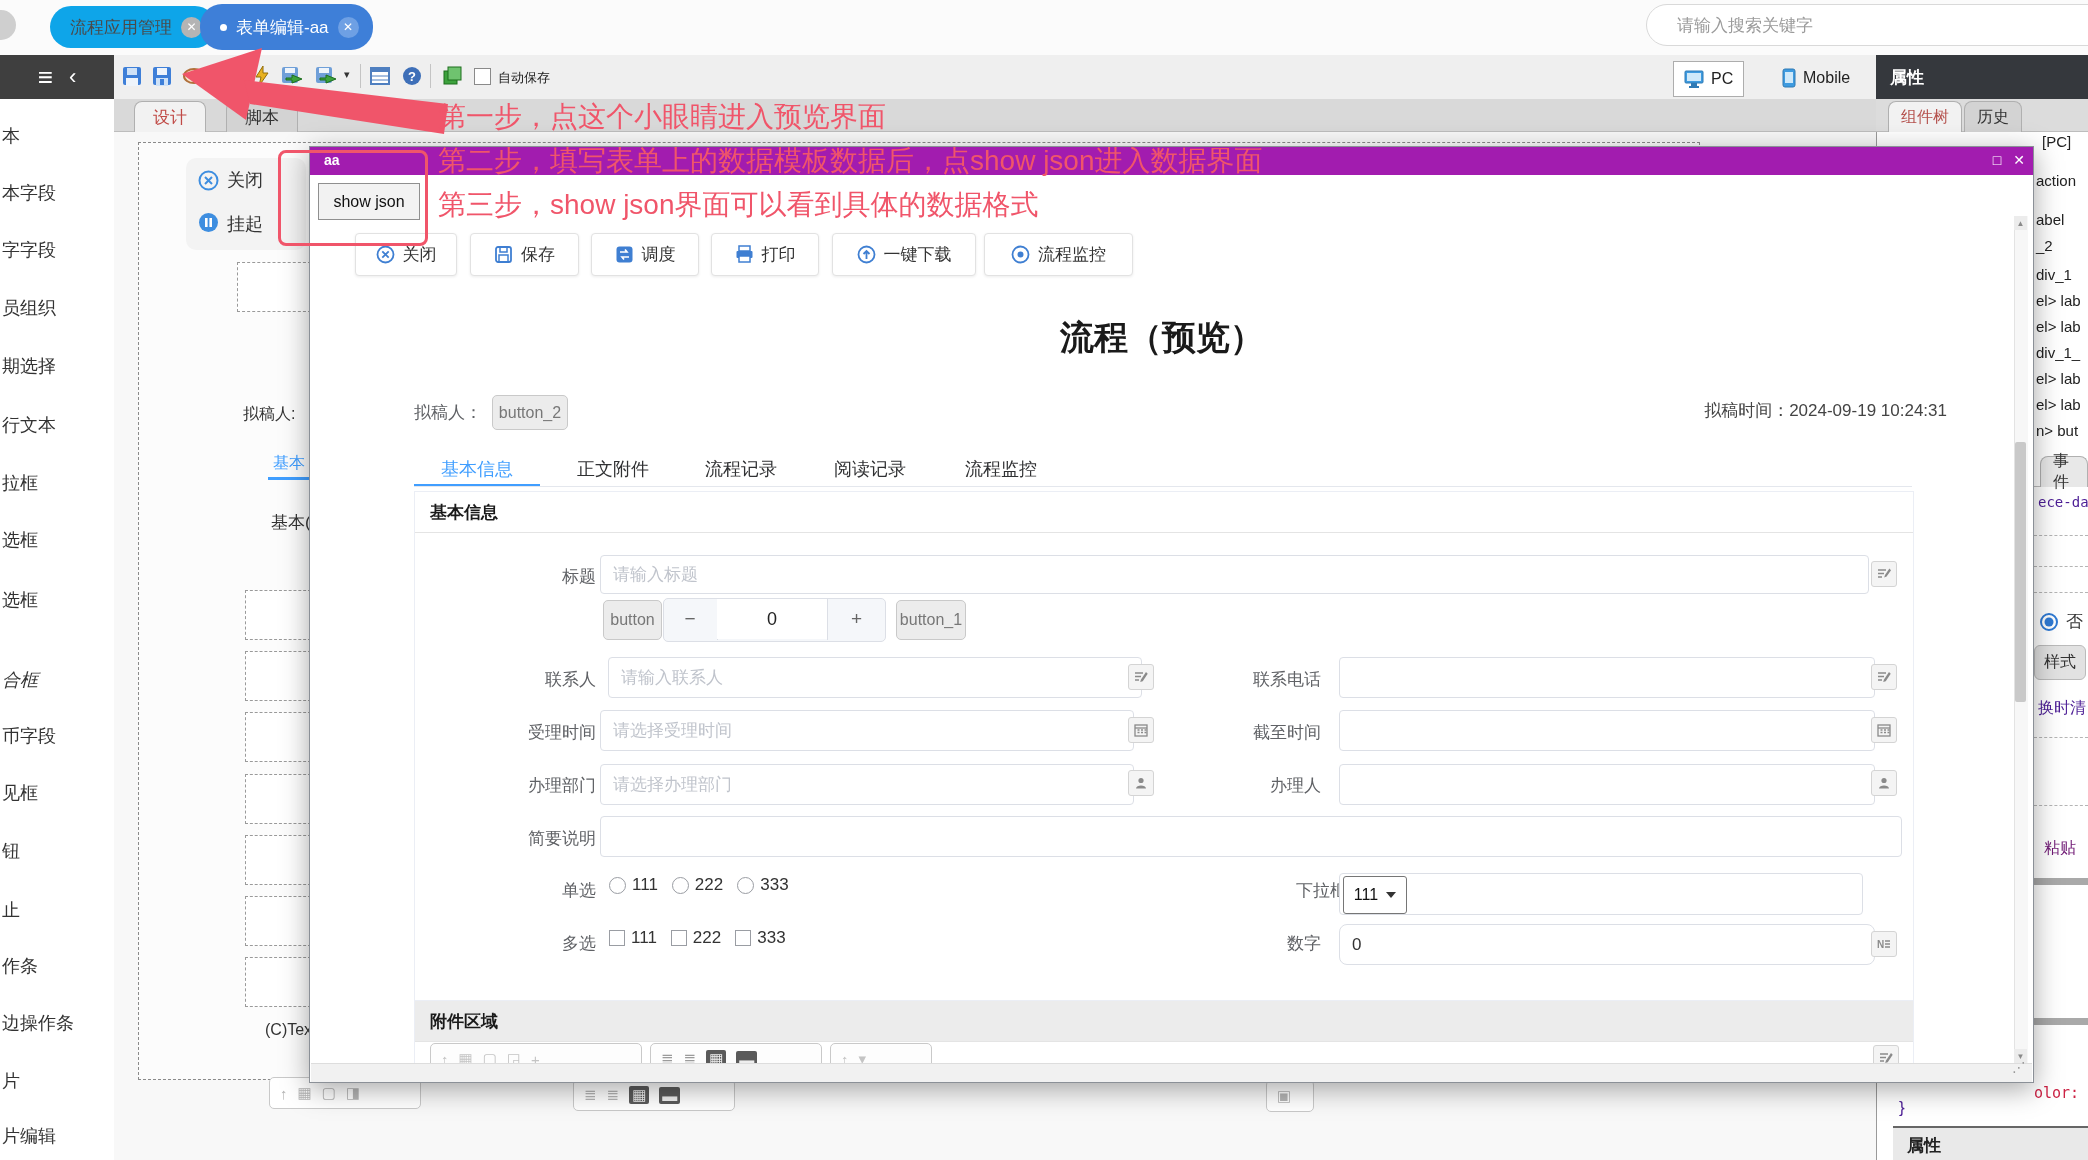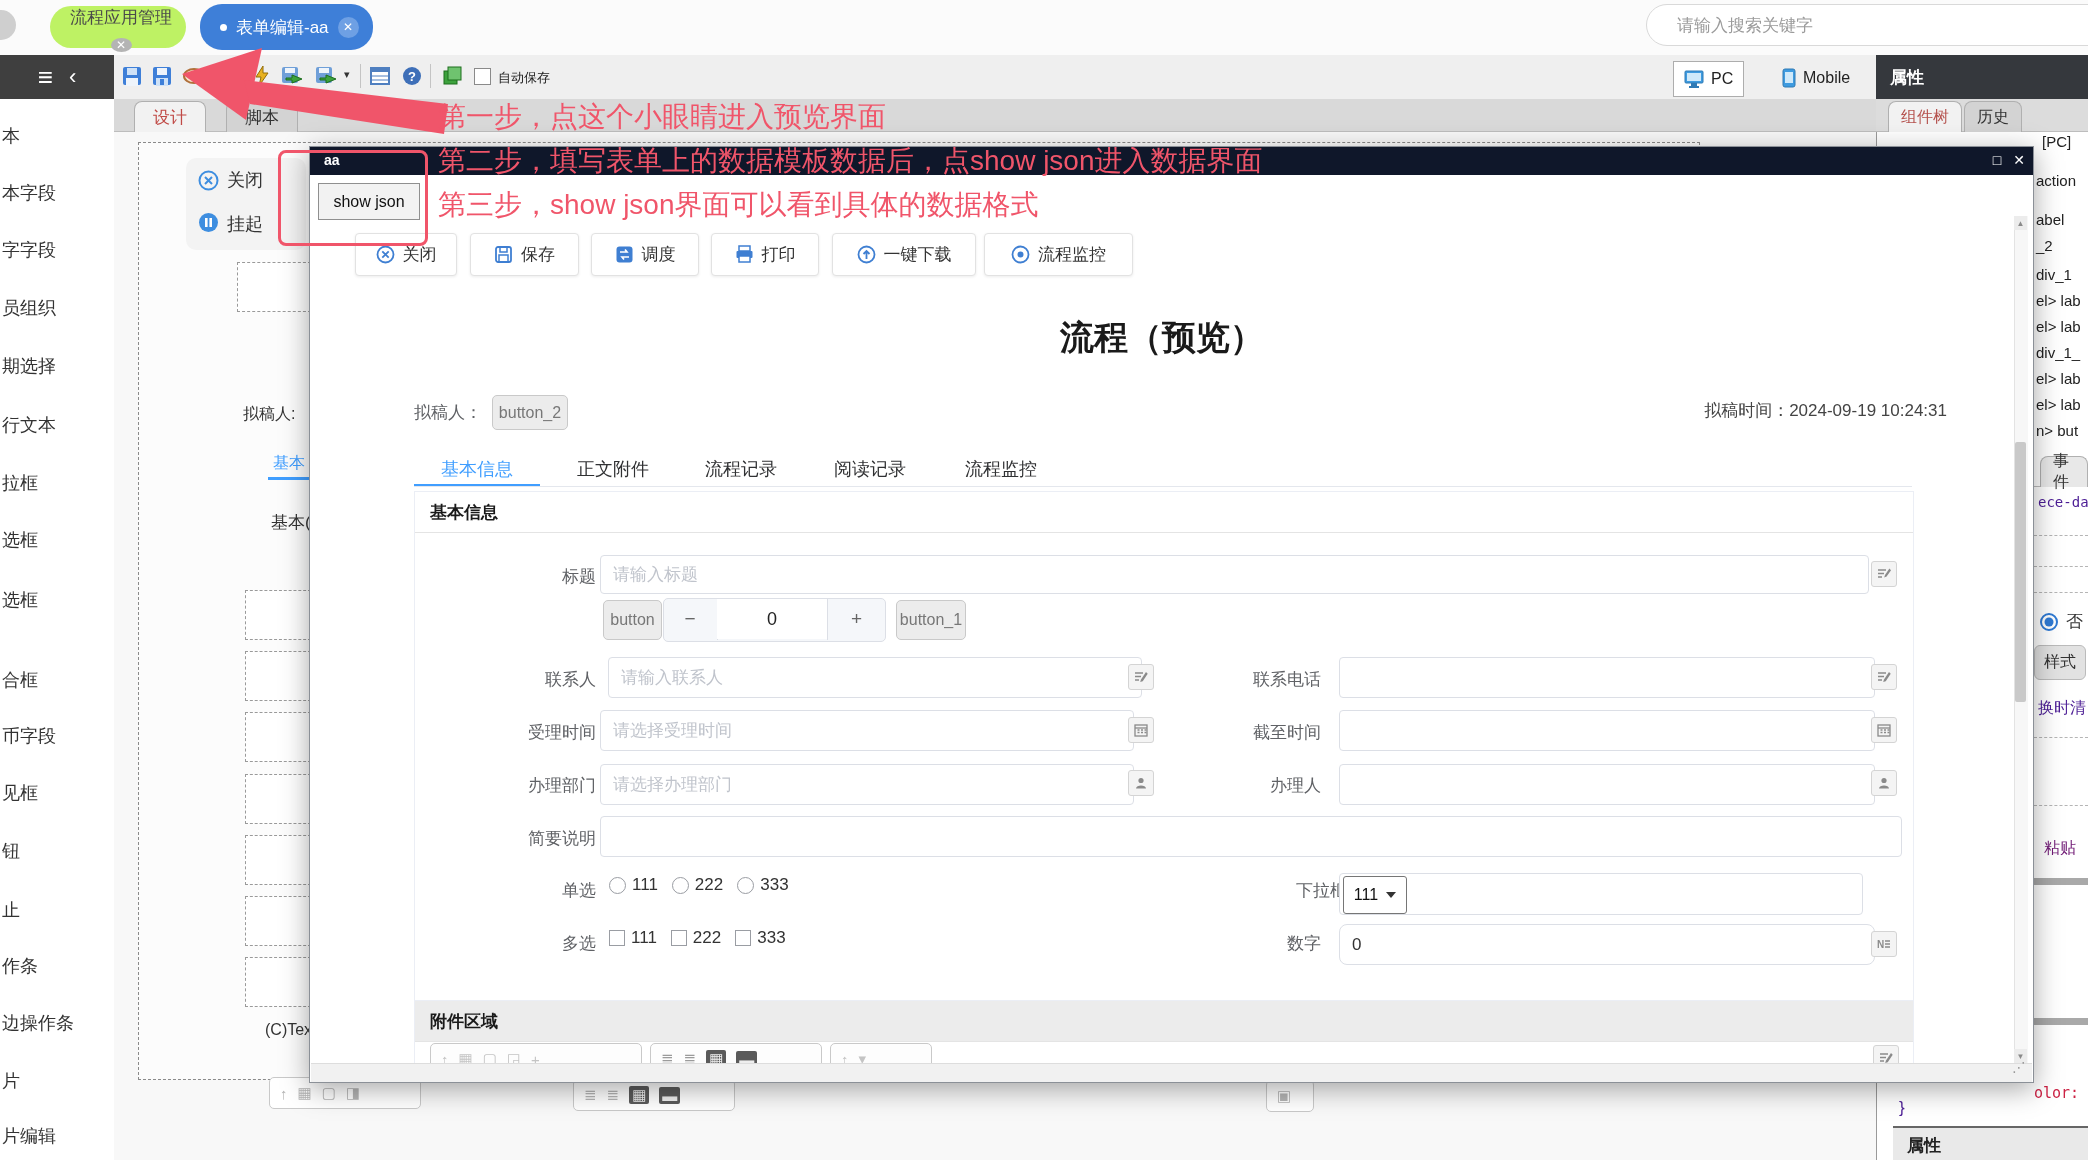--- a/index.html
+++ b/index.html
@@ -2,21 +2,21 @@
 <html><head>
 <meta charset="utf-8">
 <style>
   html,body{margin:0;padding:0;}
   body{width:2088px;height:1160px;position:relative;overflow:hidden;
        font-family:"Liberation Sans","DejaVu Sans",sans-serif;background:#fff;color:#333;}
   .abs{position:absolute;}
   
   #topbar{left:0;top:0;width:2088px;height:55px;background:#fbfbfb;}
   .pill{height:42px;border-radius:22px;display:flex;align-items:center;gap:9px;padding:0 14px 0 20px;font-size:17px;}
-  .pill-gray{background:#bef264;color:#4a4a4a;flex-direction:column;}
+  .pill-gray{background:#0ea5e9;color:#4a4a4a;}
   .pill-blue{background:#3e7fd8;color:#fff;}
   .pill-close{width:21px;height:21px;border-radius:50%;display:flex;align-items:center;justify-content:center;font-size:12px;}
   .pill-gray .pill-close{background:#b4b4b4;color:#fff;}
   .pill-blue .pill-close{background:#6ea0e4;color:#fff;}
   .dot{width:7px;height:7px;border-radius:50%;background:#fff;display:inline-block;}
   #search-pill{left:1646px;top:4px;width:436px;height:40px;border:1px solid #d9d9d9;border-radius:21px;background:#fff;
       display:flex;align-items:center;padding-left:30px;font-size:17px;color:#9b9b9b;}
   
   #toolrow{left:0;top:55px;width:2088px;height:44px;background:#efefef;border-bottom:1px solid #bdbdbd;}
   #hamburger-block{left:0;top:55px;width:114px;height:44px;background:#3f3f3f;color:#fff;display:flex;align-items:center;justify-content:center;gap:16px;}
@@ -50,21 +50,21 @@
   #rtab-tree{left:1888px;background:#f2f2f2;color:#b5524e;}
   #rtab-history{left:1964px;background:#d3d3d3;color:#333;}
   .tree-item{left:2036px;font-size:15px;color:#222;white-space:nowrap;}
   .rp-frag{font-size:16px;color:#4c1d95;white-space:nowrap;}
   .rp-dash{left:2034px;width:54px;border-top:1px dashed #b5b5b5;}
   .rp-divider{left:2032px;width:56px;height:7px;background:#a9a9a9;}
   #event-tab{left:2040px;top:456px;height:30px;padding:0 12px;display:flex;align-items:center;font-size:16px;color:#333;background:#e8e8e8;border:1px solid #b0b0b0;border-bottom:none;border-radius:8px 8px 0 0;}
   #rp-bottombar{left:1893px;top:1126px;width:195px;height:34px;background:#e9e9e9;border-top:2px solid #666;display:flex;align-items:center;padding-left:14px;font-weight:bold;font-size:17px;color:#222;}
   
   #modal{left:309px;top:146px;width:1723px;height:935px;background:#fff;border:1px solid #8b9097;box-shadow:0 6px 26px rgba(0,0,0,.35);overflow:hidden;}
-  #mtitle{left:0;top:0;width:1723px;height:28px;background:#0f172a;color:#fff;}
+  #mtitle{left:0;top:0;width:1723px;height:28px;background:#a21caf;color:#fff;}
   #mtitle .t{position:absolute;left:14px;top:5px;font-size:14px;font-weight:bold;}
   .win-btn{position:absolute;top:5px;color:#fff;font-size:14px;width:18px;text-align:center;}
   #showjson{left:8px;top:36px;width:100px;height:35px;background:#f2f2f2;border:1px solid #8f8f8f;font-size:16px;color:#111;display:flex;align-items:center;justify-content:center;}
   .dbtn{top:86px;height:41px;background:#fff;border:1px solid #e2e2e2;border-radius:4px;box-shadow:0 1px 3px rgba(0,0,0,.08);
         display:flex;align-items:center;justify-content:center;gap:8px;font-size:17px;color:#333;}
   #m-heading{left:0;top:168px;width:1704px;text-align:center;font-size:34px;font-weight:bold;color:#1a1a1a;}
   .flabel{font-size:17px;color:#606266;text-align:right;}
   .gbtn{background:#ececec;border:1px solid #c9c9c9;border-radius:5px;color:#777;font-size:16px;display:flex;align-items:center;justify-content:center;}
   .mtab{top:303px;height:37px;display:flex;align-items:center;justify-content:center;font-size:18px;color:#303133;}
   .mtab.active{color:#409eff;}
@@ -208,21 +208,21 @@
 <div id="sidebar" class="abs z"></div>
 <span class="abs side-item z" style="top:124px;">本</span>
 <span class="abs side-item z" style="top:181px;">本字段</span>
 <span class="abs side-item z" style="top:238px;">字字段</span>
 <span class="abs side-item z" style="top:296px;">员组织</span>
 <span class="abs side-item z" style="top:354px;">期选择</span>
 <span class="abs side-item z" style="top:413px;">行文本</span>
 <span class="abs side-item z" style="top:471px;">拉框</span>
 <span class="abs side-item z" style="top:528px;">选框</span>
 <span class="abs side-item z" style="top:588px;">选框</span>
-<span class="abs side-item z" style="top:668px;">合框</span>
+<span class="abs side-item z" style="top:668px;font-style:italic;">合框</span>
 <span class="abs side-item z" style="top:724px;">币字段</span>
 <span class="abs side-item z" style="top:781px;">见框</span>
 <span class="abs side-item z" style="top:839px;">钮</span>
 <span class="abs side-item z" style="top:898px;">止</span>
 <span class="abs side-item z" style="top:954px;">作条</span>
 <span class="abs side-item z" style="top:1011px;">边操作条</span>
 <span class="abs side-item z" style="top:1069px;">片</span>
 <span class="abs side-item z" style="top:1124px;">片编辑</span>
 
 <div id="canvas" class="abs z"></div>

